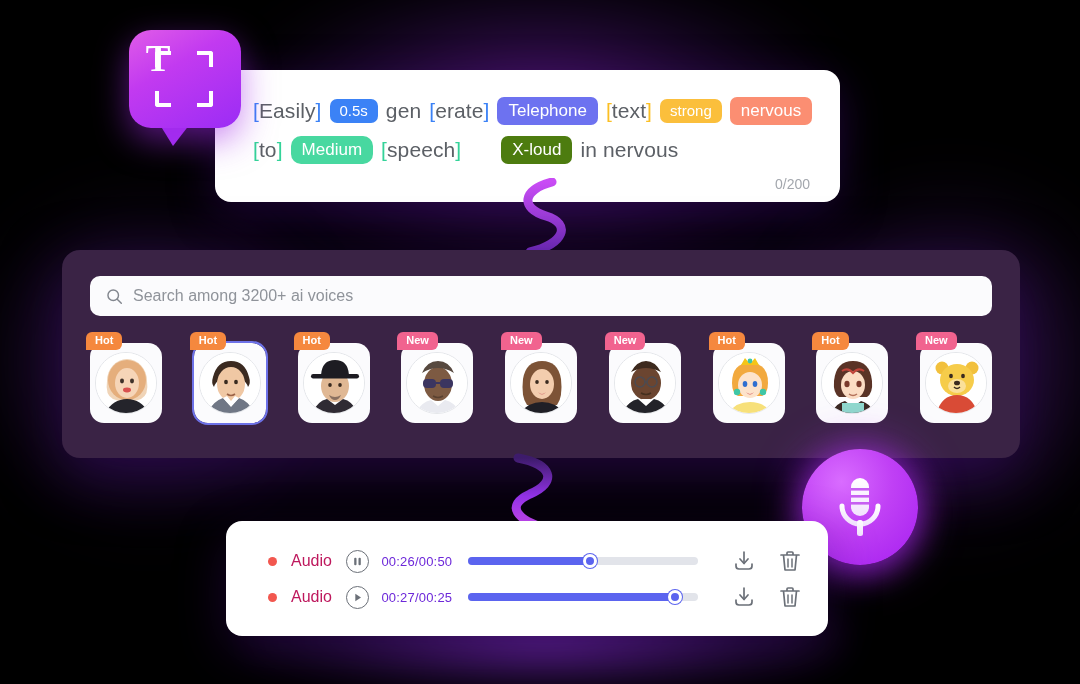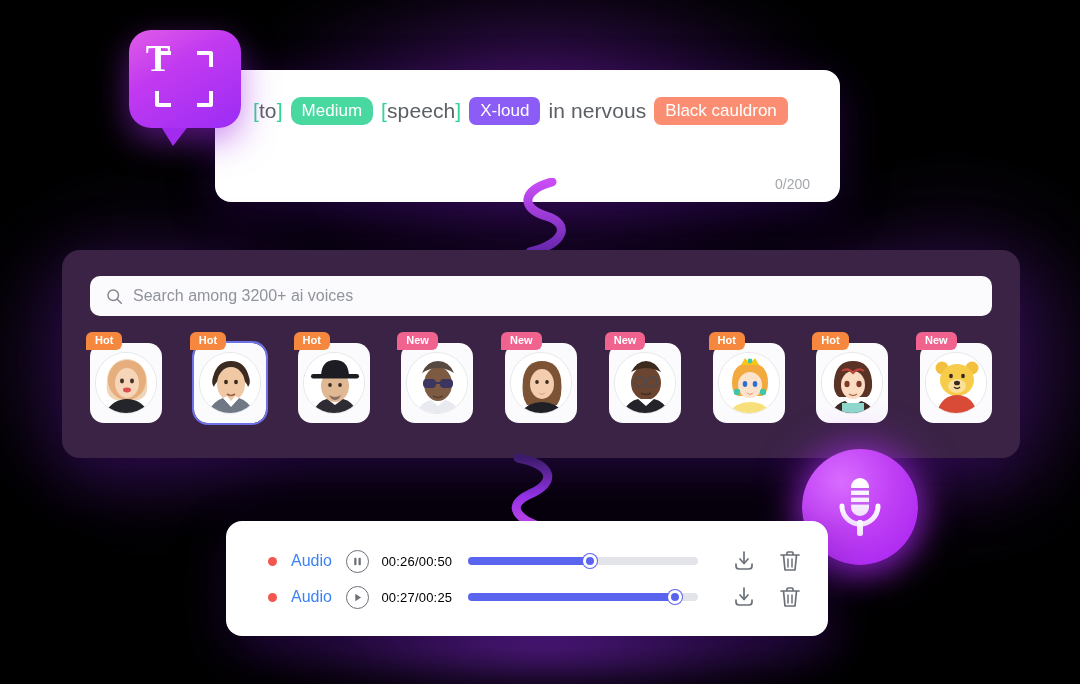--- a/index.html
+++ b/index.html
@@ -136,26 +136,26 @@
   
   .audio-panel {
     position: absolute; left: 226px; top: 521px; width: 602px; height: 115px;
     background: #ffffff; border-radius: 16px;
     box-shadow: 0 16px 50px rgba(60,10,110,0.4);
     padding: 22px 0 0 0;
   }
   .audio-track { display: flex; align-items: center; height: 36px; padding: 0 26px 0 42px; }
   .audio-track + .audio-track { margin-top: 0px; }
   .dot { width: 9px; height: 9px; border-radius: 50%; background: #f2574f; flex: 0 0 auto; }
-  .a-label { font-size: 16px; color: #3b82f6; margin-left: 14px; width: 52px; }
+  .a-label { font-size: 16px; color: #be185d; margin-left: 14px; width: 52px; }
   .pp-btn {
     width: 23px; height: 23px; border-radius: 50%; border: 1.6px solid #6b7078;
     display: flex; align-items: center; justify-content: center; margin-left: 8px; flex: 0 0 auto;
   }
-  .a-time { font-size: 13px; color: #000000; margin-left: 12px; width: 80px; letter-spacing: .2px; }
+  .a-time { font-size: 13px; color: #6d28d9; margin-left: 12px; width: 80px; letter-spacing: .2px; }
   .slider { position: relative; height: 8px; width: 252px; margin-left: 14px; }
   .slider .rail { position: absolute; inset: 0; background: #e2e4ea; border-radius: 5px; }
   .slider .fill { position: absolute; left: 0; top: 0; height: 8px; background: #5b64ef; border-radius: 5px; }
   .slider .knob {
     position: absolute; top: -3px; width: 14px; height: 14px; border-radius: 50%;
     background: #5b64ef; border: 3px solid #ffffff; box-shadow: 0 0 0 1px #5b64ef;
     transform: translateX(-7px);
   }
   .a-ico { margin-left: 22px; width: 24px; height: 24px; flex: 0 0 auto; }
   .a-ico.first { margin-left: 34px; }
@@ -167,27 +167,36 @@
 <body>
 
 <div class="stage">
 
   <div class="glow-top"></div>
   <div class="glow-left"></div>
   <div class="glow-right"></div>
   <div class="glow-bottom"></div>
 
   <div class="prompt-card">
+    <div class="prompt-line" id="prompt-line-1">
+        <span class="brk brk-blue"><b>[</b><span class="inner">Easily</span><b>]</b></span>
+        <span class="pill" style="background: rgb(59, 130, 246);">0.5s</span>
+        <span class="word">gen</span>
+        <span class="brk brk-blue"><b>[</b><span class="inner">erate</span><b>]</b></span>
+        <span class="pill lg" style="background: rgb(109, 114, 240);">Telephone</span>
+        <span class="brk brk-orange"><b>[</b><span class="inner">text</span><b>]</b></span>
+        <span class="pill" style="background: rgb(251, 191, 60);">strong</span>
+        <span class="pill lg" style="background: rgb(251, 142, 114);">nervous</span>
+      </div>
     <div class="prompt-line" id="prompt-line-2">
         <span class="brk brk-green"><b>[</b><span class="inner">to</span><b>]</b></span>
         <span class="pill lg" style="background: rgb(72, 216, 160); border-radius: 10px;">Medium</span>
         <span class="brk brk-green"><b>[</b><span class="inner">speech</span><b>]</b></span>
-        <span class="pill lg" style="background: #8b5cf6;">X-loud</span>
+        <span class="pill lg" style="background: #4d7c0f; margin-left: 32px;">X-loud</span>
         <span class="word">in nervous</span>
-        <span class="pill lg" style="background: rgb(251, 142, 114);">Black cauldron</span>
       </div>
     <div class="counter">0/200</div>
   </div>
 
   <div class="t-badge">
     <div class="t-tail"></div>
     <div class="t-bubble">
       <div class="t-inner">
         <span class="c1"></span>
           <span class="c2"></span>

